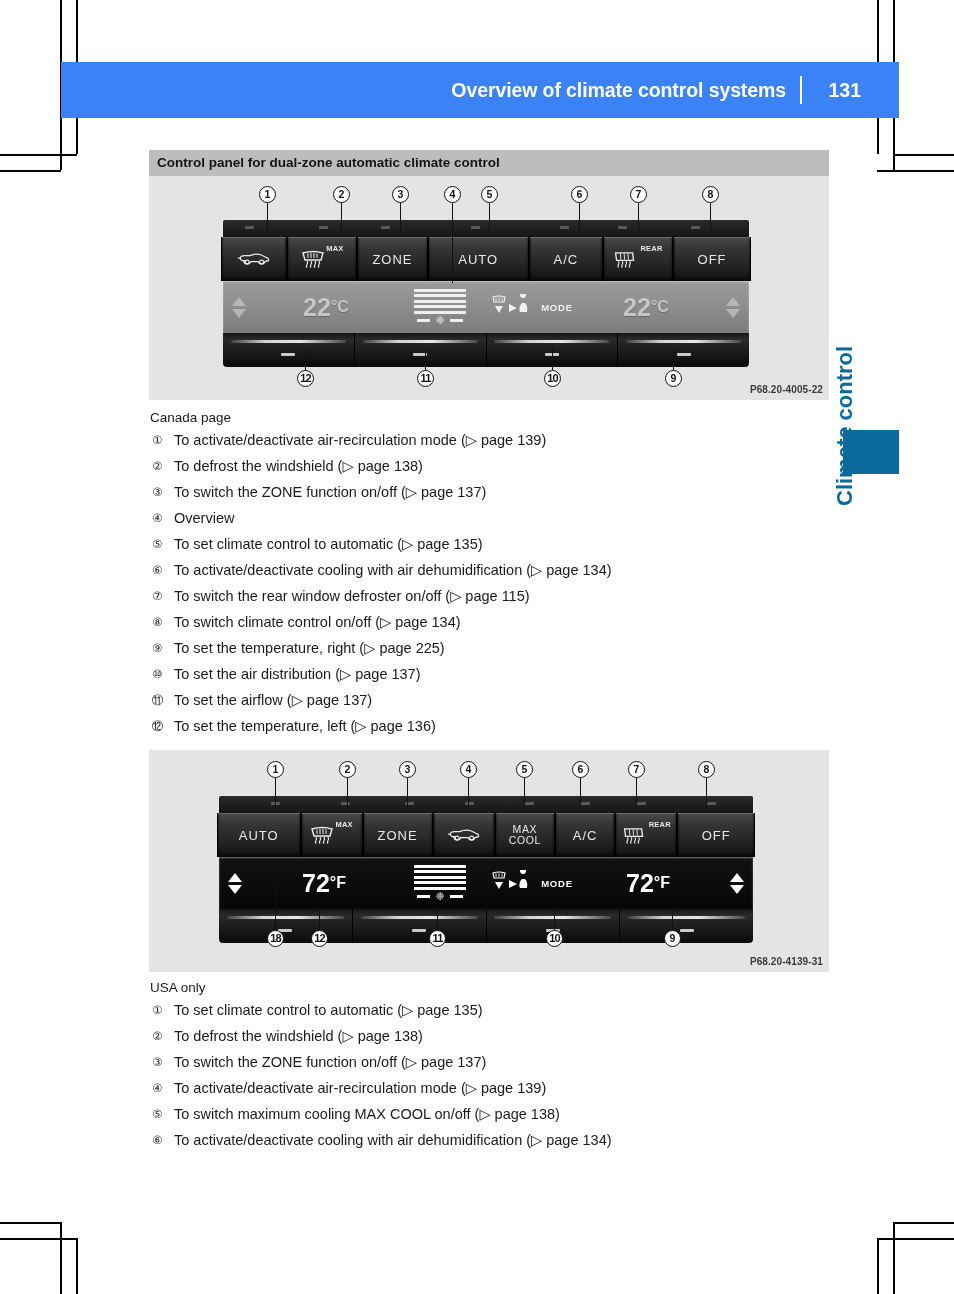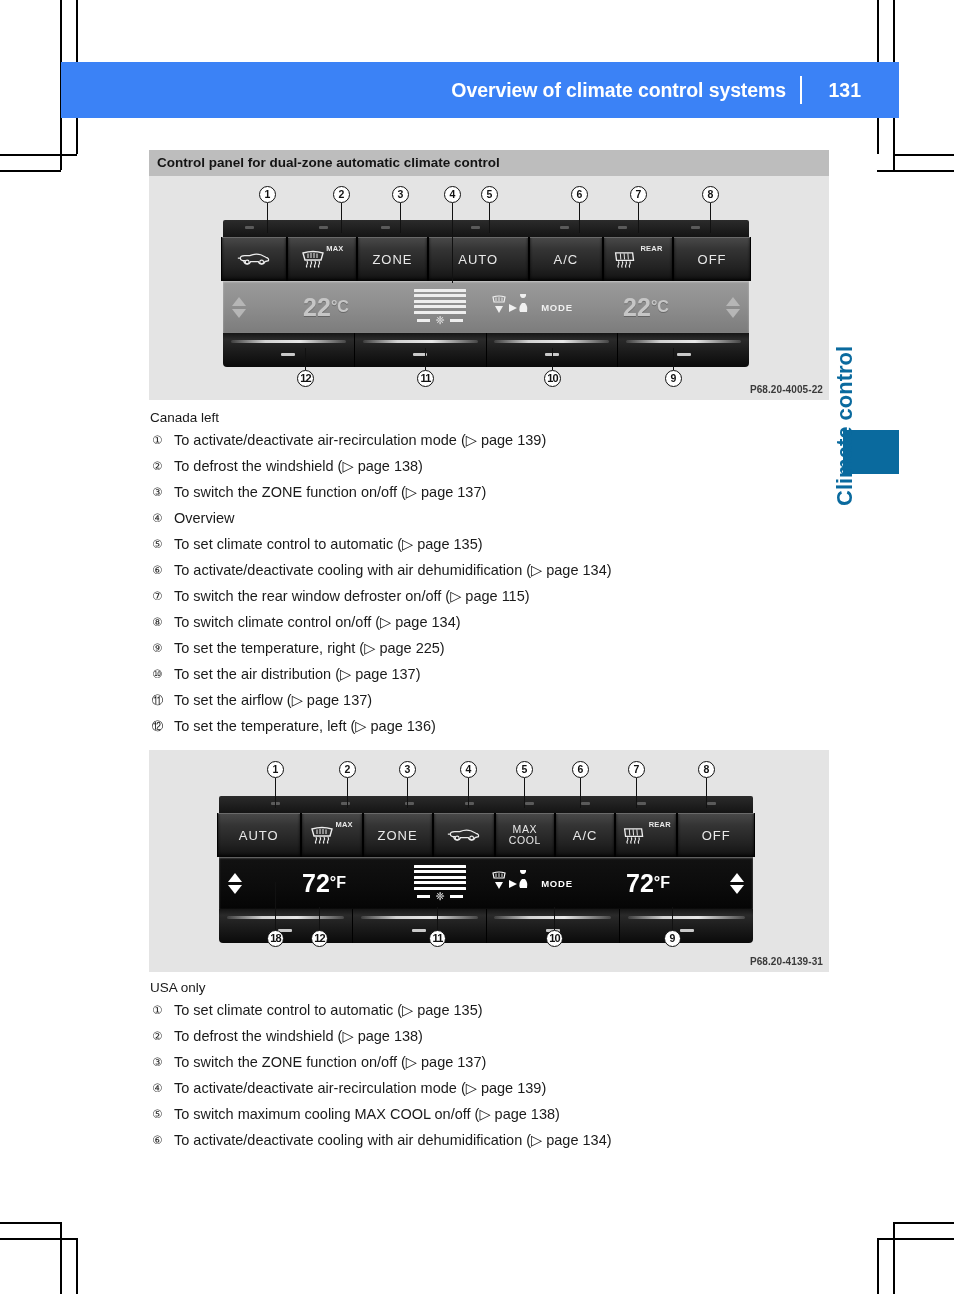--- a/index.html
+++ b/index.html
@@ -552,21 +552,21 @@
 
     <div class="leader" style="left:403px;top:172px;height:22px;"></div>
     <div class="callout wide" style="left:395px;top:194px;">10</div>
 
     <div class="leader" style="left:524px;top:172px;height:22px;"></div>
     <div class="callout" style="left:516px;top:194px;">9</div>
 
     <div class="fig-code">P68.20-4005-22</div>
   </div>
 
-  <div class="caption-note">Canada left</div>
+  <div class="caption-note">Canada page</div>
   <div class="itemlist">
     <div class="item">
       <span class="item-num">①</span>
       <span>To activate/deactivate air-recirculation mode (▷ page 139)</span>
     </div>
     <div class="item">
       <span class="item-num">②</span>
       <span>To defrost the windshield (▷ page 138)</span>
     </div>
     <div class="item">

